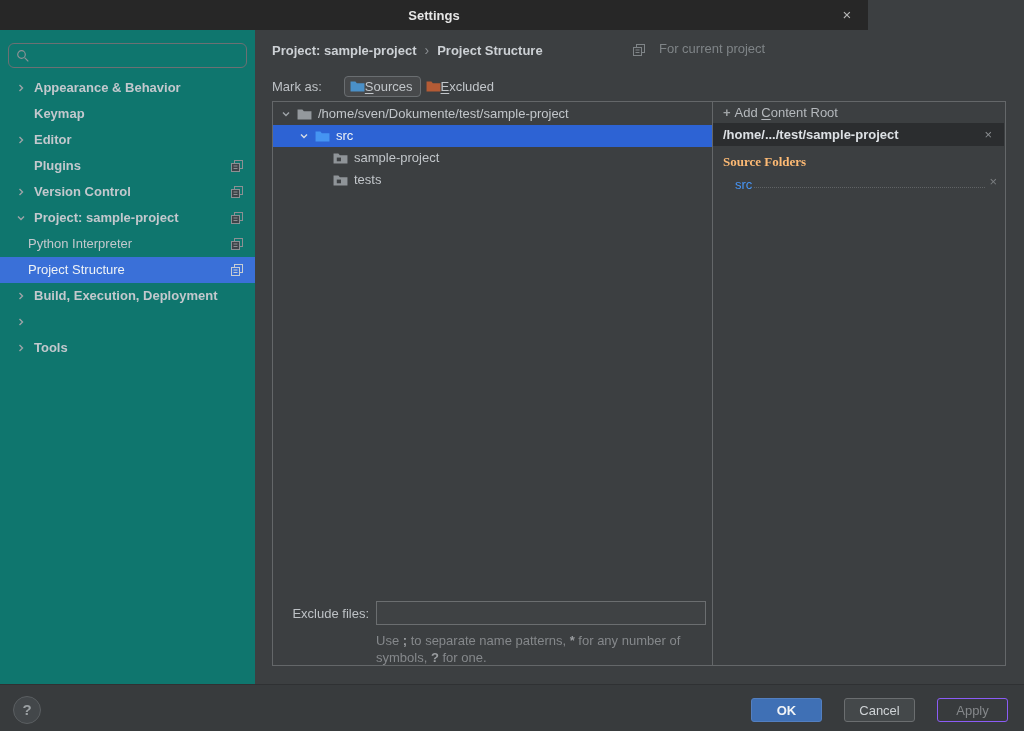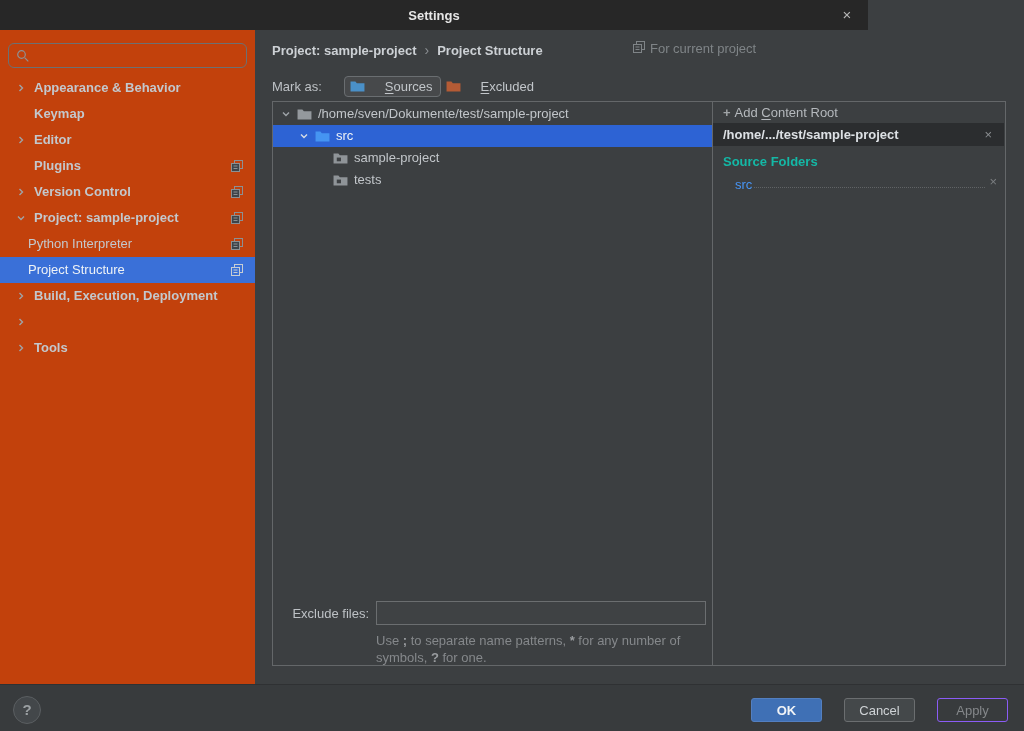--- a/index.html
+++ b/index.html
@@ -17,21 +17,21 @@
     background:#272727; display:flex; align-items:center; justify-content:center;
   }
   .titlebar .title { font-weight:bold; color:#e6e6e6; }
   .titlebar .close {
     position:absolute; right:10px; top:4px; width:22px; height:22px;
     color:#b7b7b7; font-size:15px; line-height:22px; text-align:center; cursor:default;
   }
   
   .sidebar {
     position:absolute; left:0; top:30px; width:255px; height:654px;
-    background:#c2410c;
+    background:#0f766e;
   }
   .searchbox {
     position:absolute; left:8px; top:13px; width:239px; height:25px;
     border:1px solid #6c7073; border-radius:6px; background:transparent;
     display:flex; align-items:center; padding-left:7px;
   }
   .searchbox input {
     flex:1; background:transparent; border:none; outline:none;
     color:#cfd3d6; font-family:"Liberation Sans",sans-serif; font-size:13px; margin-left:5px;
   }
@@ -43,26 +43,26 @@
   .sb-item .chev { position:absolute; left:16px; top:8px; }
   .sb-item .lbl { position:absolute; left:34px; }
   .sb-item.child .lbl { left:28px; font-weight:normal; }
   .sb-item .pp { position:absolute; right:12px; top:7px; }
   .sb-item.selected { background:#3a70d8; }
   .sb-item.selected .lbl { color:#eef2f6; }
   
   .breadcrumb { position:absolute; left:272px; top:40px; height:20px; display:flex; align-items:center; gap:8px; }
   .breadcrumb .crumb { font-weight:bold; color:#cdd1d5; }
   .breadcrumb .sep { color:#8b8f93; font-size:14px; }
-  .scope-note { position:absolute; left:633px; top:41px; display:flex; align-items:flex-start; gap:5px; color:#7f8487; }
+  .scope-note { position:absolute; left:633px; top:41px; display:flex; align-items:flex-end; gap:14px; color:#7f8487; }
   
   .markas { position:absolute; left:272px; top:74px; height:24px; display:flex; align-items:center; }
   .markas .mk-label { color:#bdc1c5; margin-right:22px; }
   .toggle-btn {
-    display:flex; align-items:center; gap:20px; padding:2px 7px 2px 5px;
+    display:flex; align-items:center; gap:0; padding:2px 7px 2px 5px;
     color:#c2c6ca; cursor:default;
   }
   .toggle-btn.on {
     background:#47494b; border:1px solid #6a6e71; border-radius:4px;
   }
   .mn { text-decoration:underline; text-underline-offset:2px; }
   
   .tree-panel {
     position:absolute; left:272px; top:101px; width:441px; height:565px;
     border:1px solid #646769; background:#3c3f41;padding-left:48px;
@@ -88,21 +88,21 @@
   .exclude-help { position:absolute; left:103px; top:530px; width:340px; color:#85888b; line-height:17px; }
   .exclude-help b { color:#9a9da0; }
   
   .add-root { position:absolute; left:0; top:0; width:291px; height:21px; line-height:21px; padding-left:10px; color:#b5b9bd; cursor:default; }
   .add-root .plus { color:#a0a4a7; font-weight:bold; margin-right:4px; }
   .content-root-row {
     position:absolute; left:0; top:21px; width:291px; height:23px; line-height:23px;
     background:#2b2d2f; color:#dde1e5; font-weight:bold; padding-left:10px; cursor:default;
   }
   .content-root-row .x { position:absolute; right:12px; color:#8a8e91; font-weight:normal; }
-  .sf-title { position:absolute; left:10px; top:52px; font-weight:bold; color:#14b8a6; }
+  .sf-title { position:absolute; left:10px; top:52px; font-weight:bold; color:#fdba74;font-family:Liberation Serif, serif; }
   .sf-row { position:absolute; left:22px; right:8px; top:70px; height:20px; display:flex; align-items:flex-end; color:#4795f6; cursor:default; }
   .sf-row .leader { flex:1; border-bottom:1px dotted #606365; margin:0 4px 4px 2px; }
   .sf-row .x { color:#7b7e81; line-height:20px; }
   
   .footer {
     position:absolute; left:0; top:684px; width:1024px; height:47px;
     background:#383b3d; border-top:1px solid #2f3133;
     display:flex; align-items:center;
   }
   .help-btn {

